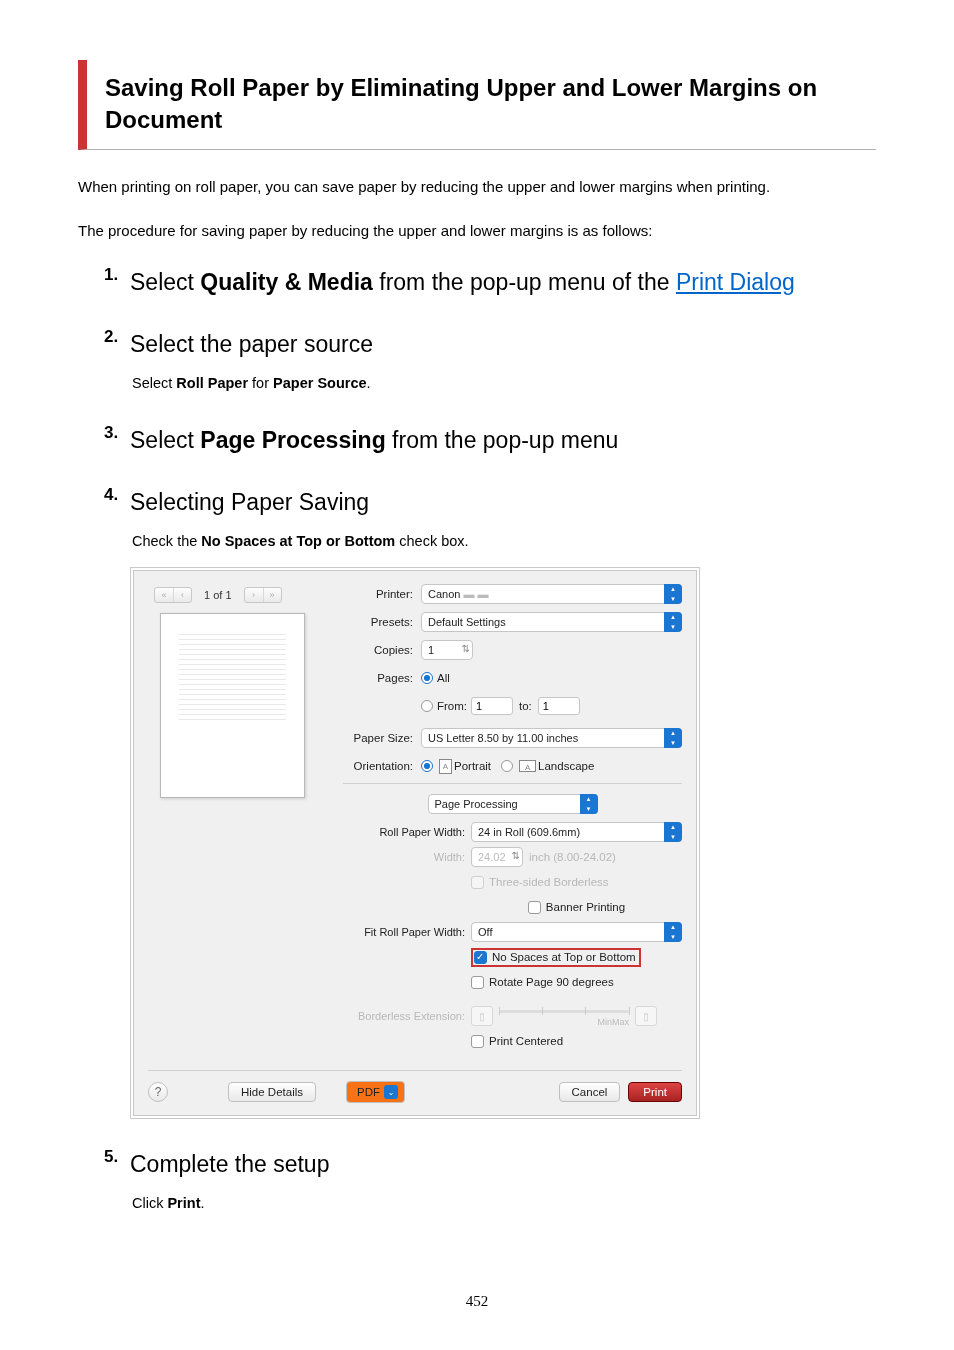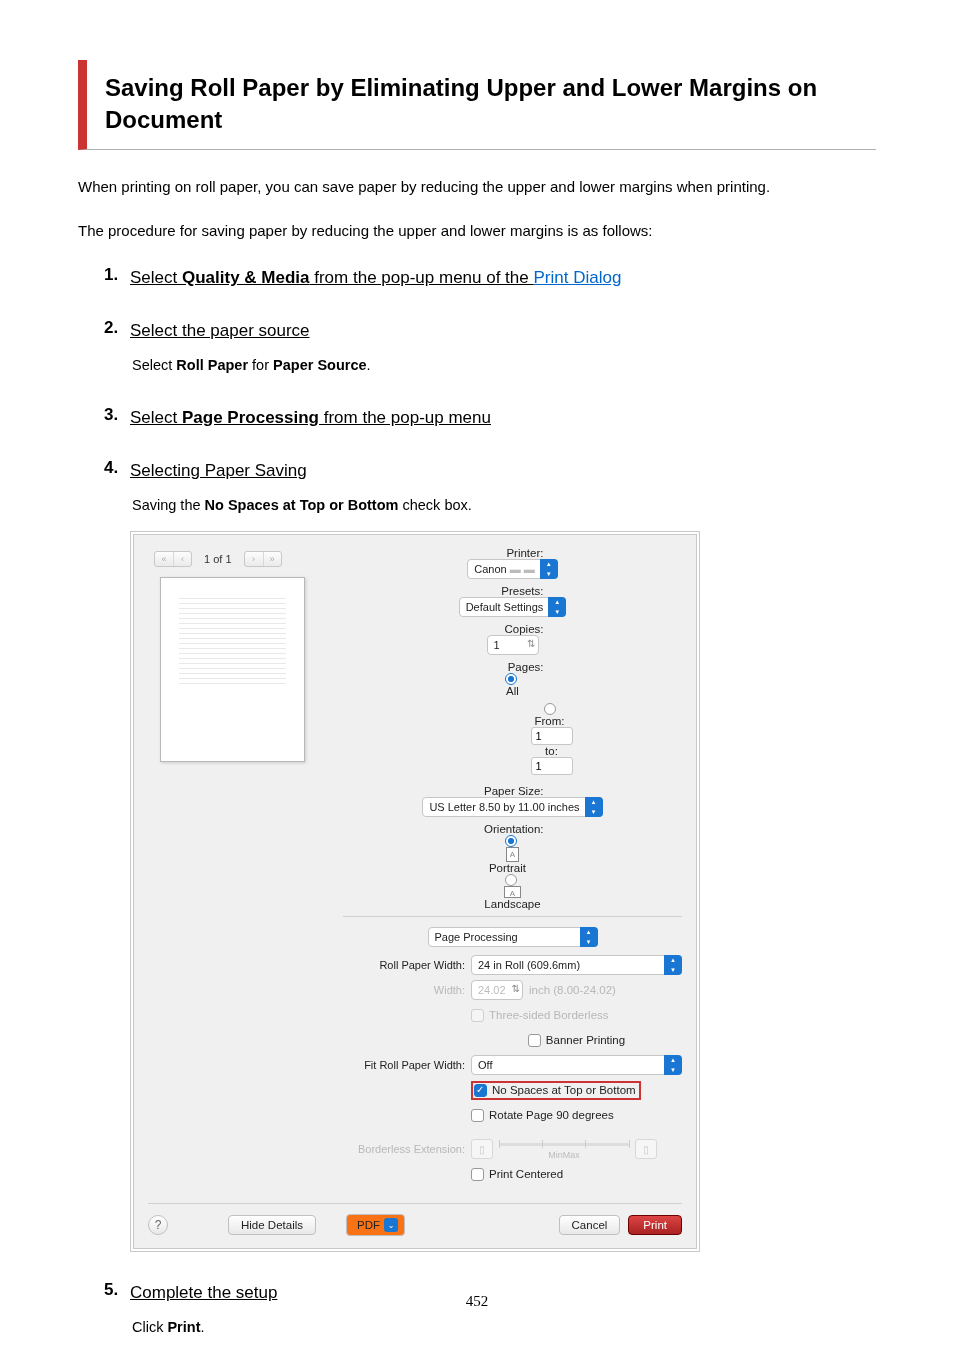--- a/index.html
+++ b/index.html
@@ -39,21 +39,21 @@
     padding-left: 26px;
   }
   ol.steps > li::before {
     content: counter(step) ".";
     position: absolute;
     left: 0;
     top: 0;
     font-weight: bold;
     font-size: 17px;
   }
-  .step-title { font-size: 17px; line-height: 1.5; margin-bottom: 10px; text-decoration: underline; }
+  .step-title { font-size: 23px; line-height: 1.5; margin-bottom: 10px; }
   .step-body { font-size: 14.5px; line-height: 1.6; padding-left: 2px; }
   .link { color: #0066cc; text-decoration: underline; cursor: pointer; }
   b { font-weight: bold; }
 
   
   .dialog-wrap {
     border: 1px solid #c9c9c9;
     width: 570px;
     margin-top: 14px;
     margin-bottom: 8px;
@@ -115,21 +115,20 @@
   }
 
   .form-col {
     flex: 1;
   }
   .form-row {
     display: flex;
     align-items: center;
     margin-bottom: 6px;
     min-height: 22px;
-    flex-direction: column;
   }
   .form-label {
     width: 78px;
     text-align: right;
     padding-right: 8px;
     font-size: 11.5px;
     color: #222;
   }
   .select-wrap {
     position: relative;
@@ -196,21 +195,21 @@
   .inner-label { width:128px;text-align:right;padding-right:6px;font-size:11px; }
   .highlight-box { border:2px solid #cc3333;padding:1px 3px 1px 1px;display:inline-flex;align-items:center; }
   .ext-icon {
     width:22px;height:20px;border:1px solid #d8d8d8;background:#f6f6f6;border-radius:3px;display:inline-flex;align-items:center;justify-content:center;color:#c8c8c8;font-size:10px;
   }
   .slider-area {
     display:inline-block;width:130px;margin:0 6px;position:relative;top:2px;
   }
   .slider-track { height:3px;background:#ddd;border-radius:2px;position:relative;}
   .slider-tick { position:absolute;top:-3px;width:1px;height:8px;background:#ccc;}
-  .slider-labels { display:flex;justify-content:center;font-size:9px;color:#bbb;margin-top:4px;}
+  .slider-labels { display:flex;justify-content:flex-end;font-size:9px;color:#bbb;margin-top:4px;}
 
   .dialog-footer {
     border-top:1px solid #d0d0d0;
     margin-top:14px;padding-top:10px;
     display:flex;align-items:center;
   }
   .help-btn {
     width:20px;height:20px;border-radius:50%;border:1px solid #c0c0c0;background:linear-gradient(#fff,#e8e8e8);font-size:12px;color:#666;text-align:center;line-height:18px;
   }
   .pill-btn {
@@ -265,21 +264,21 @@
 
     <li>
       <div class="step-title">
         <span>Select </span><b>Page Processing</b><span> from the pop-up menu</span>
       </div>
     </li>
 
     <li>
       <div class="step-title">Selecting Paper Saving</div>
       <div class="step-body">
-        <span>Saving the </span><b>No Spaces at Top or Bottom</b><span> check box.</span>
+        <span>Check the </span><b>No Spaces at Top or Bottom</b><span> check box.</span>
       </div>
 
       <div class="dialog-wrap">
         <div class="dialog">
           <div class="dialog-upper">
 
             <div class="preview-col">
               <div class="nav-row">
                 <span class="nav-btns">
                   <span>«</span>

